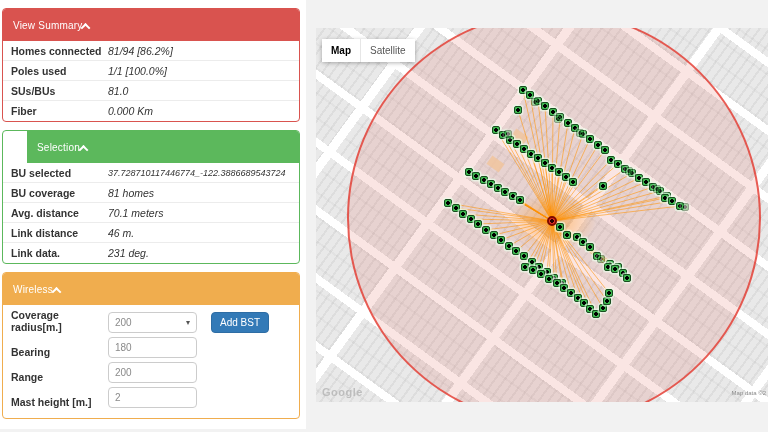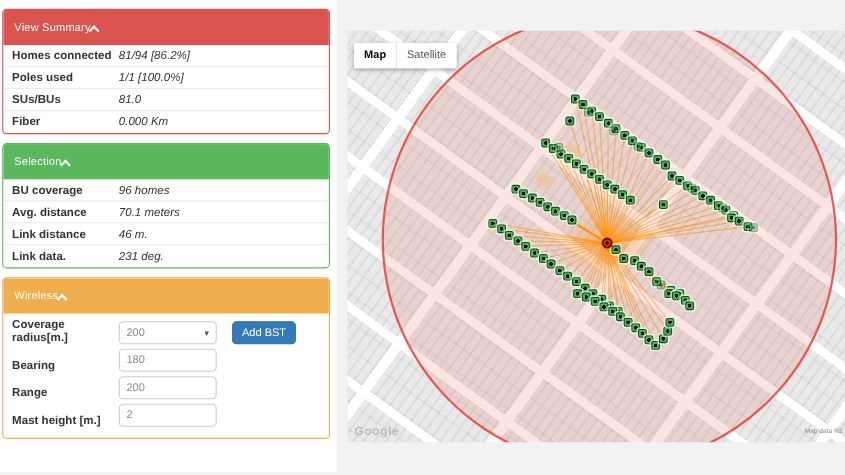--- a/index.html
+++ b/index.html
@@ -10,21 +10,21 @@
 
   
   .sidebar { position:absolute; left:2px; top:8px; width:298px; }
   .panel { border-radius:4px; margin-bottom:8px; background:#fff; overflow:hidden; border:1px solid; }
   .panel-header { height:22px; display:flex; align-items:center; justify-content:flex-start;
                   padding:16px 10px; cursor:pointer; }
   .panel-title { color:#fff; font-size:10px; font-weight:400; letter-spacing:.2px; }
   .chev { width:7px; height:7px; border-left:2px solid #fff; border-top:2px solid #fff;
           transform:rotate(45deg) translate(1px,1px); margin-top:3px; }
   .panel.red   { border-color:#d9534f; } .panel.red   .panel-header { background:#d9534f; }
-  .panel.green { border-color:#5cb85c; } .panel.green .panel-header { background:#5cb85c; }
+  .panel.green { border-color:#5cb85c; } .panel.green .panel-header { background:#5cb85c;margin-left:24px; }
   .panel.orange{ border-color:#f0ad4e; } .panel.orange .panel-header { background:#f0ad4e; }
 
   .prow { display:flex; align-items:center; height:20px; padding:0 8px; border-bottom:1px solid #ececec; }
   .prow:last-child { border-bottom:none; }
   .plabel { flex:0 0 97px; font-size:10.5px; font-weight:700; color:#333; }
   .pvalue { font-size:10.5px; font-weight:400; color:#333; white-space:nowrap;font-style:italic; }
   .pvalue.small { font-size:9px; letter-spacing:0; }
 
   .wbody { padding:7px 8px 6px 8px; }
   .wrow { display:flex; align-items:flex-end; height:21px; margin-bottom:4px; position:relative; }
@@ -107,22 +107,26 @@
       </div>
   </section>
 
   <section class="panel green">
     <div class="panel-header">
       <span class="panel-title">Selection</span>
       <span class="chev"></span>
     </div>
     <div>
         <div class="prow">
+          <span class="plabel">BU selected</span>
+          <span class="pvalue small">37.728710117446774_-122.3886689543724</span>
+        </div>
+        <div class="prow">
           <span class="plabel">BU coverage</span>
-          <span class="pvalue">96 homes</span>
+          <span class="pvalue">81 homes</span>
         </div>
         <div class="prow">
           <span class="plabel">Avg. distance</span>
           <span class="pvalue">70.1 meters</span>
         </div>
         <div class="prow">
           <span class="plabel">Link distance</span>
           <span class="pvalue">46 m.</span>
         </div>
         <div class="prow">

